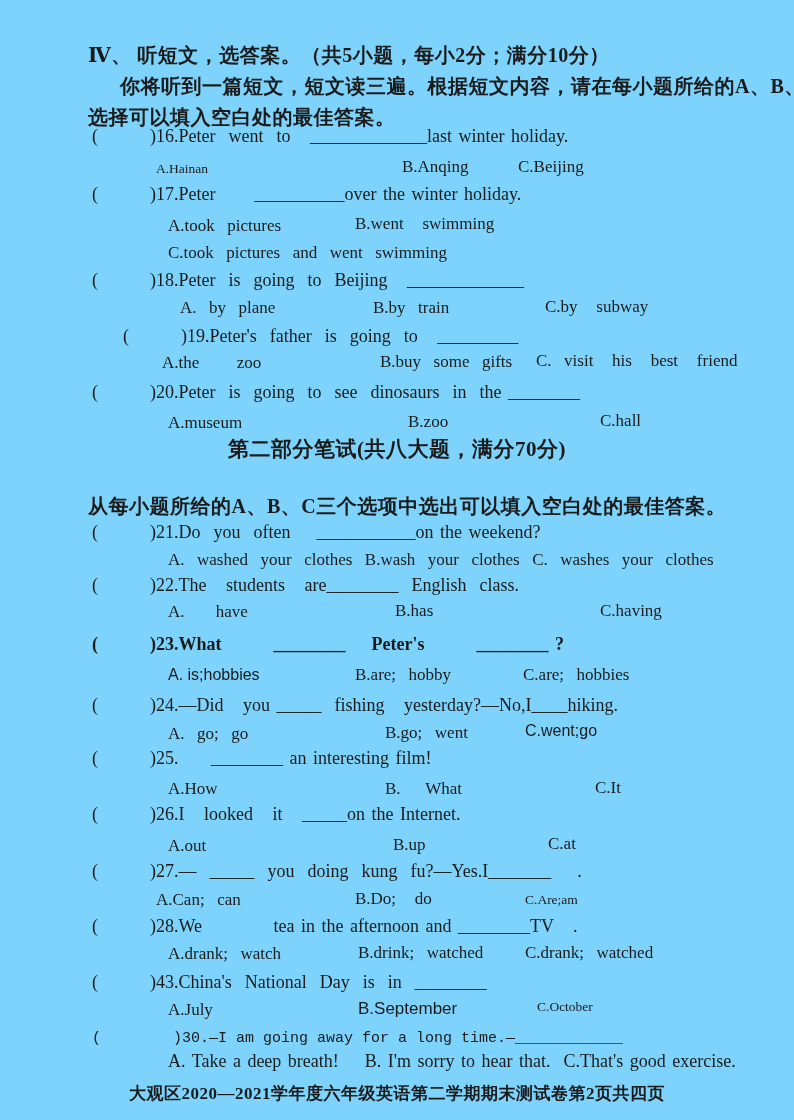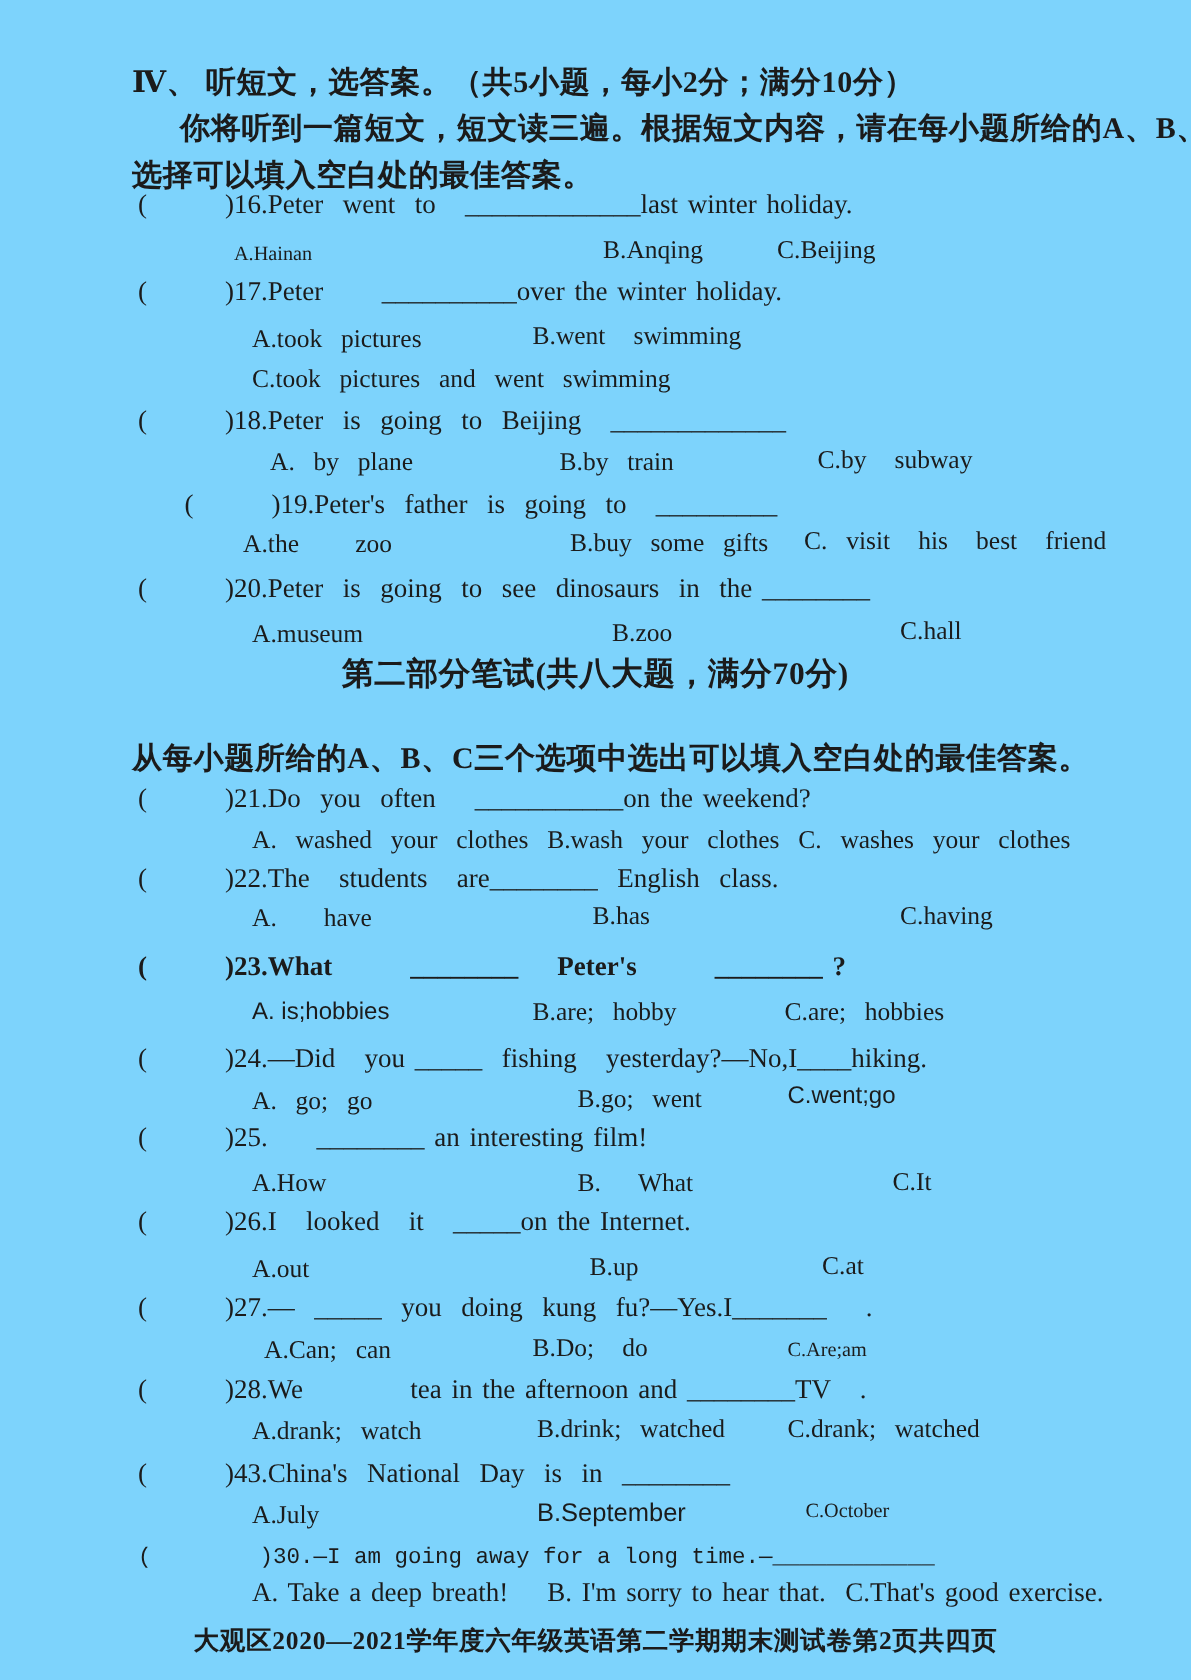--- a/index.html
+++ b/index.html
@@ -89,21 +89,21 @@
   <div class="t opt" style="left:168px; top:779px;">A.How</div>
   <div class="t opt" style="left:385px; top:779px;">B.    What</div>
   <div class="t opt" style="left:595px; top:778px;">C.It</div>
 
   <div class="t en" style="left:92px; top:804px;">(        )26.I   looked   it   _____on the Internet.</div>
   <div class="t opt" style="left:168px; top:836px;">A.out</div>
   <div class="t opt" style="left:393px; top:835px;">B.up</div>
   <div class="t opt" style="left:548px; top:834px;">C.at</div>
 
   <div class="t en" style="left:92px; top:861px;">(        )27.—  _____  you  doing  kung  fu?—Yes.I_______    .</div>
-  <div class="t opt" style="left:176px; top:890px;">A.Can;  can</div>
+  <div class="t opt" style="left:156px; top:890px;">A.Can;  can</div>
   <div class="t opt" style="left:355px; top:889px;">B.Do;   do</div>
   <div class="t opt-sm" style="left:525px; top:892px;">C.Are;am</div>
 
   <div class="t en" style="left:92px; top:916px;">(        )28.We           tea in the afternoon and ________TV   .</div>
   <div class="t opt" style="left:168px; top:944px;">A.drank;  watch</div>
   <div class="t opt" style="left:358px; top:943px;">B.drink;  watched</div>
   <div class="t opt" style="left:525px; top:943px;">C.drank;  watched</div>
 
   <div class="t en" style="left:92px; top:972px;">(        )43.China's  National  Day  is  in  ________</div>
   <div class="t opt" style="left:168px; top:1000px;">A.July</div>

